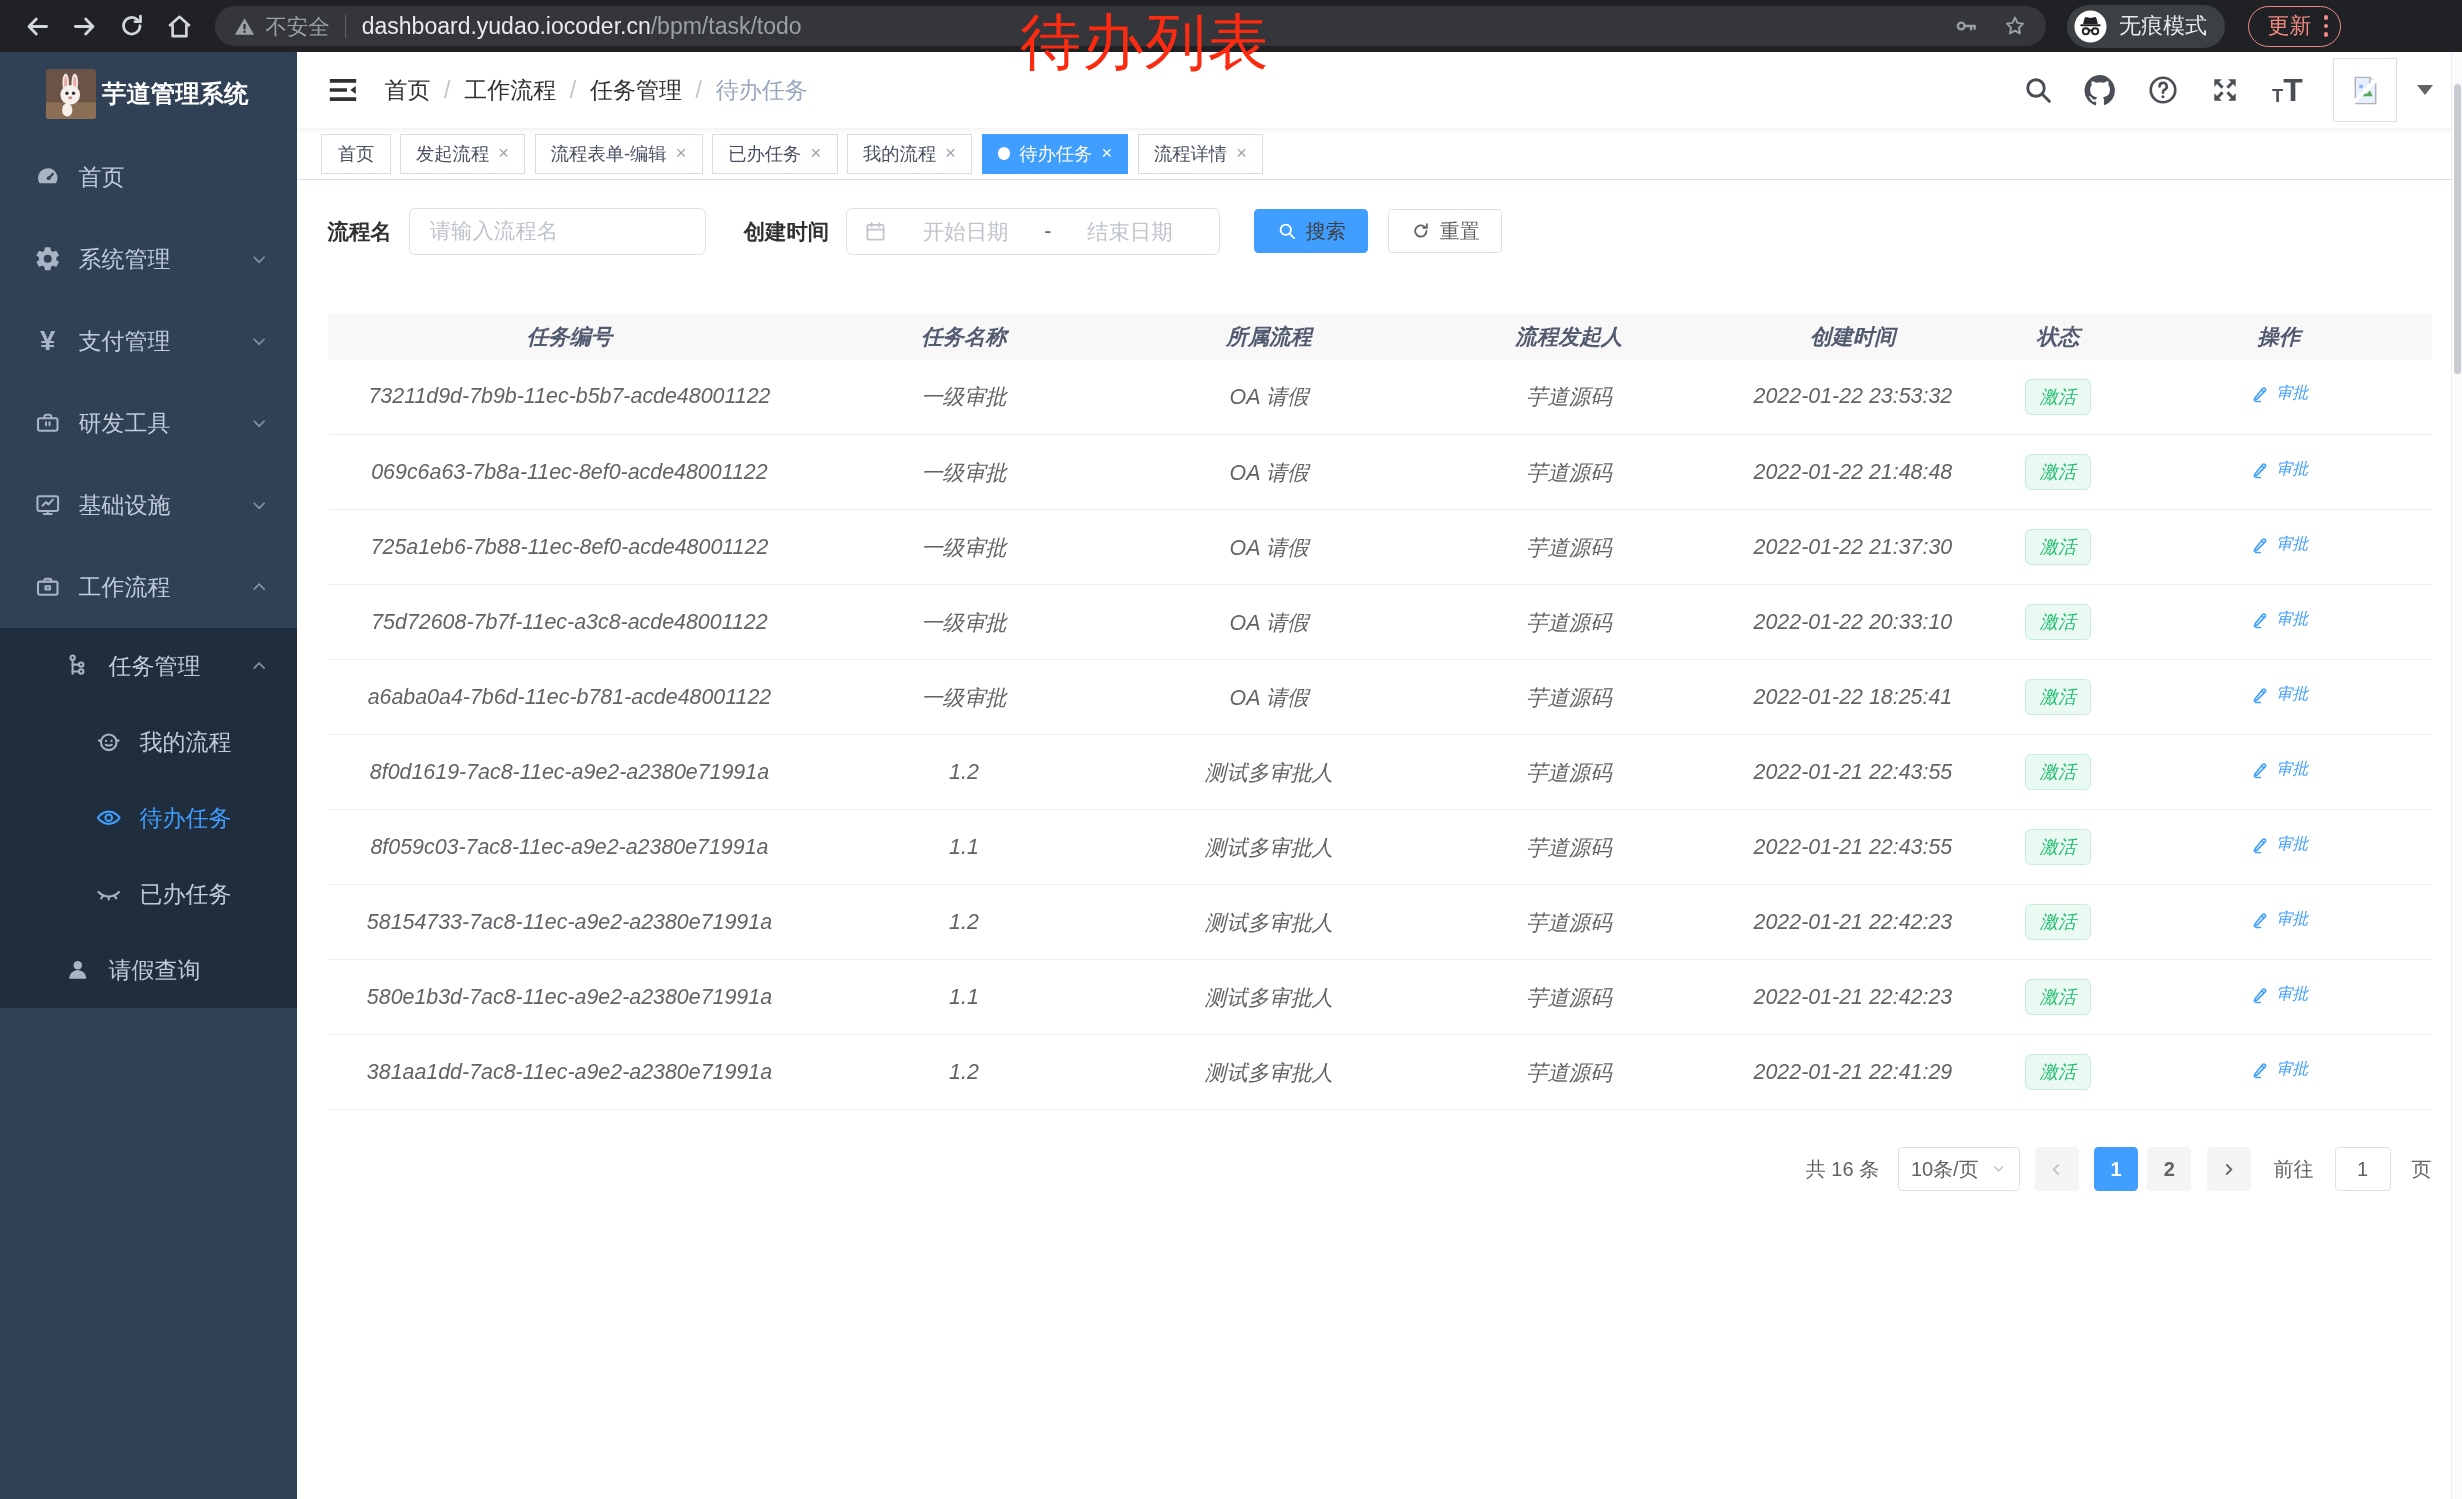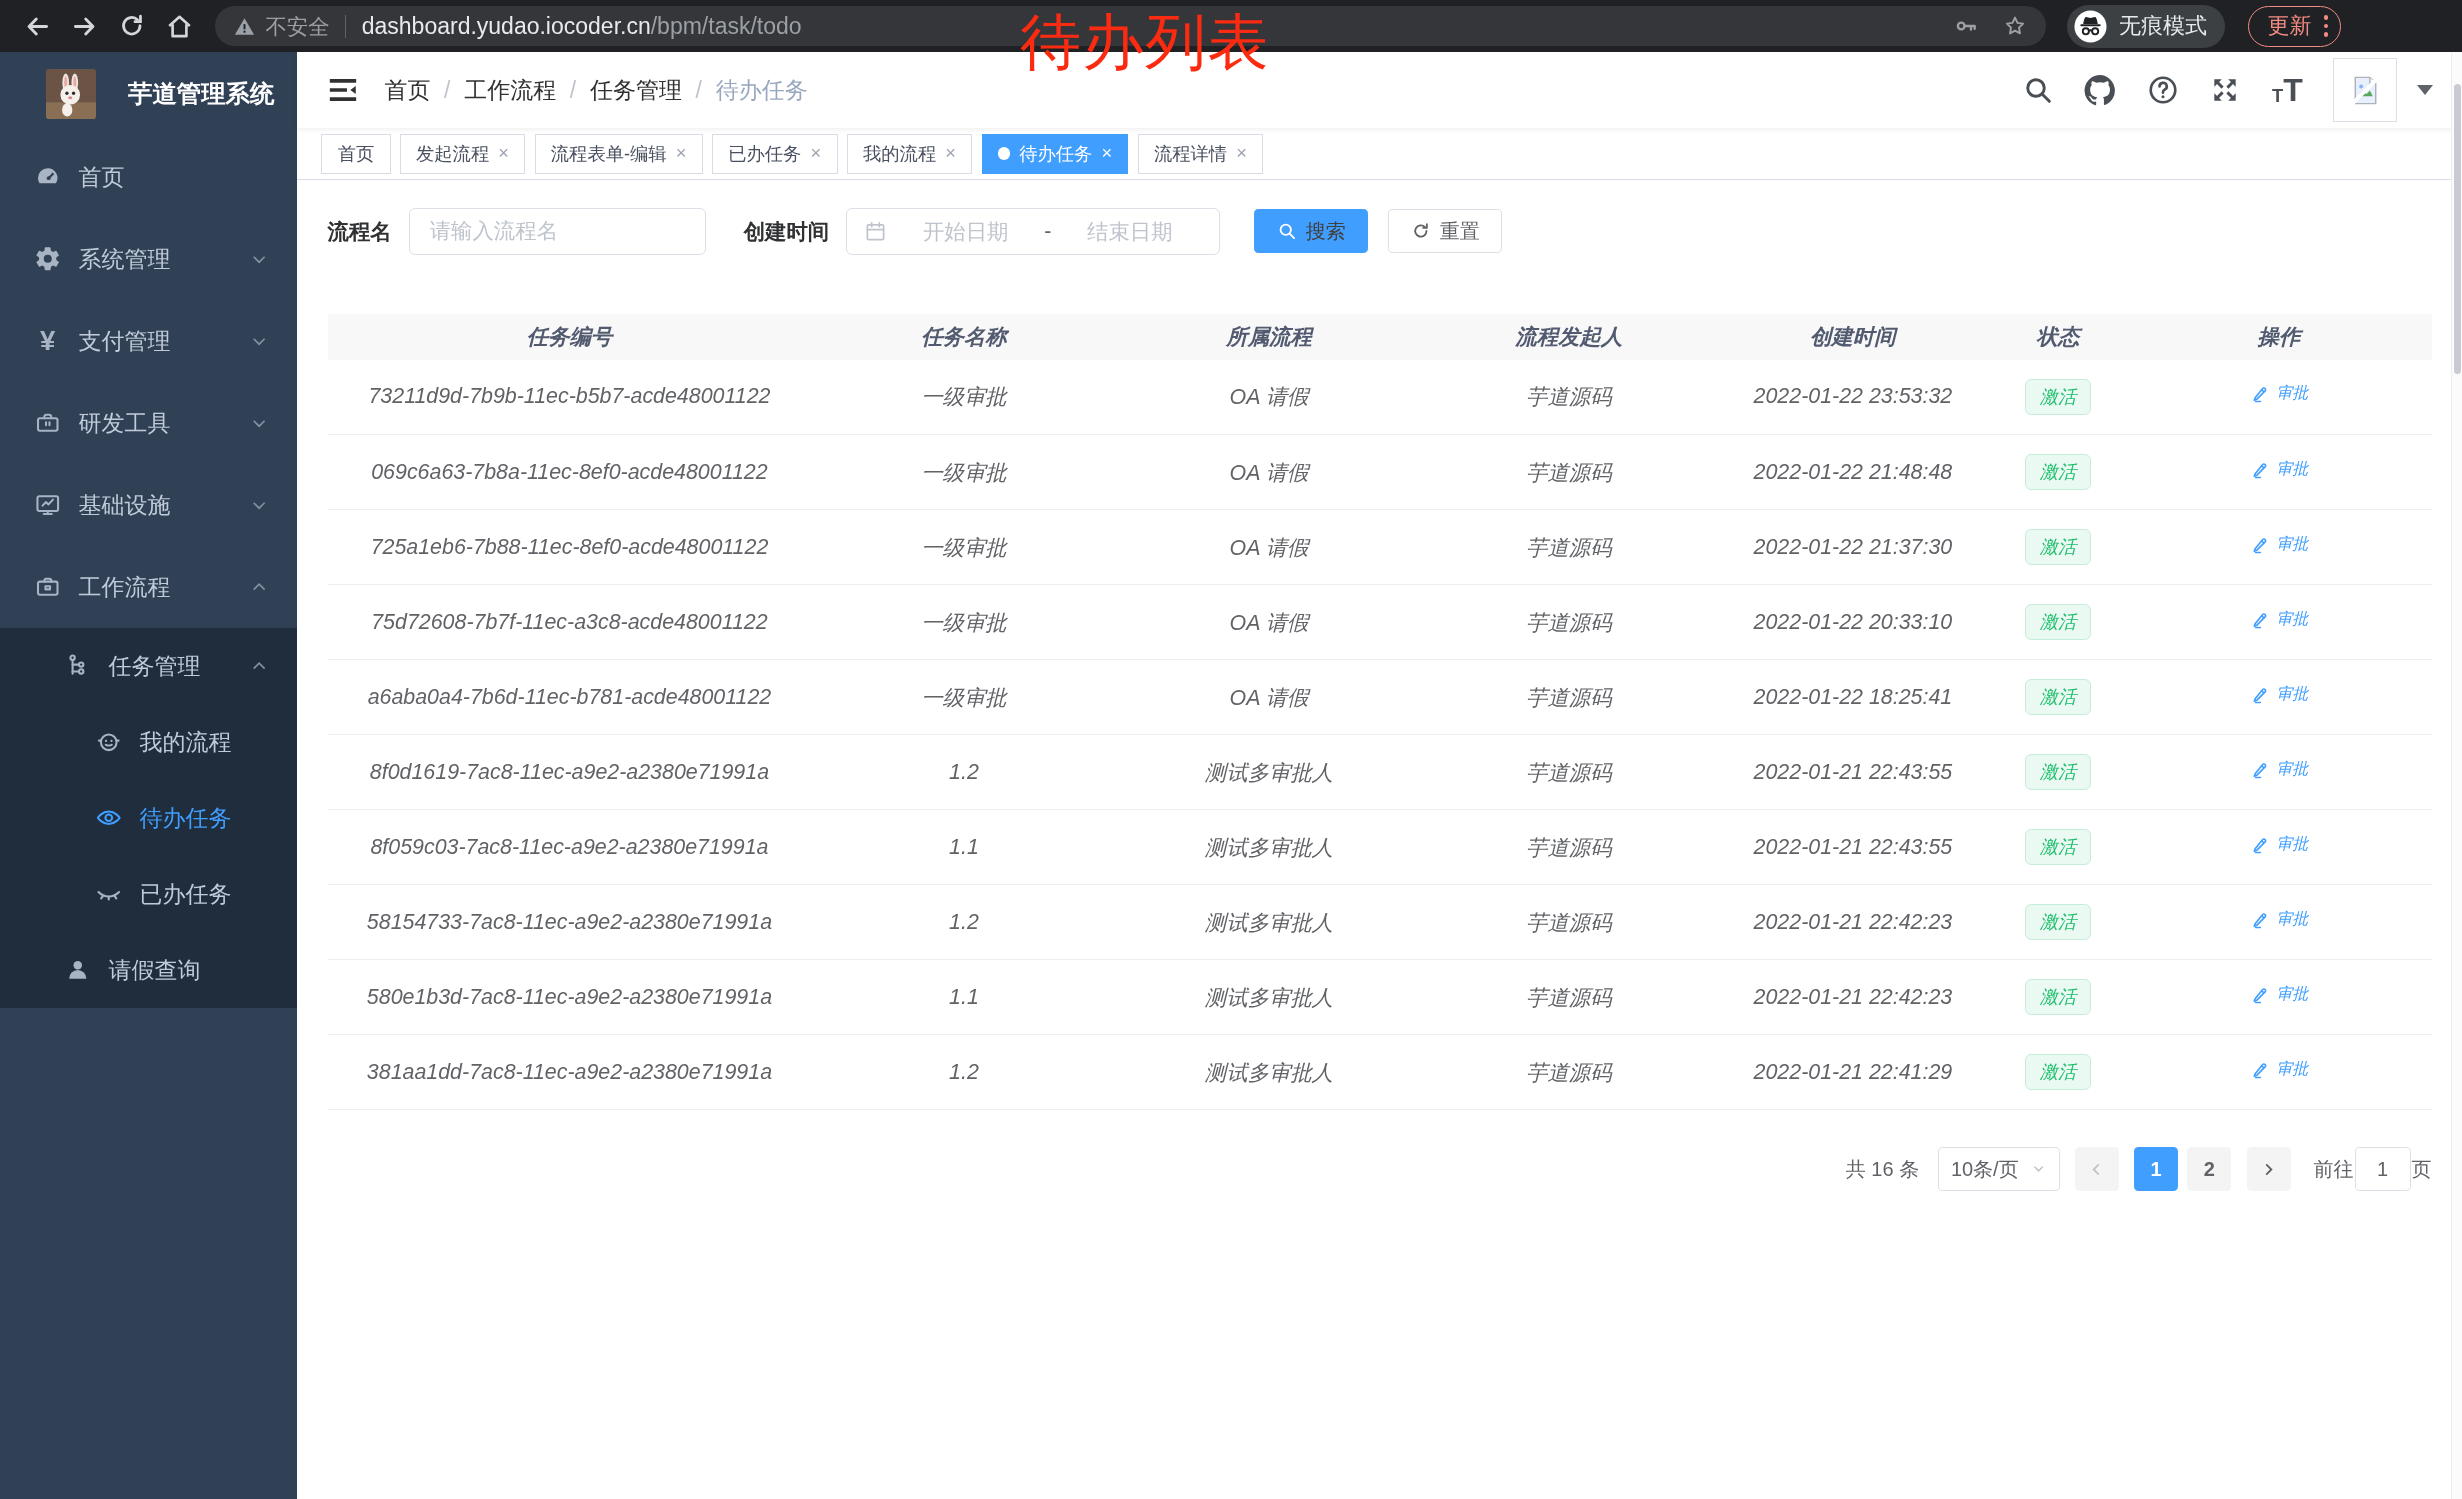--- a/index.html
+++ b/index.html
@@ -51,21 +51,21 @@
     position:absolute; top:6.1px; left:1020px; z-index:60;
     font-size:61px; color:var(--annotation-red); letter-spacing:1.5px;
     white-space:nowrap; pointer-events:none; line-height:1.2;
   }
 
   
   .app { position:absolute; top:52px; left:0; right:0; bottom:0; display:flex; }
 
   
   .sidebar { width:297px; flex-shrink:0; background:#304156; overflow:hidden; }
-  .logo-row { height:84px; display:flex; align-items:center; gap:32px; padding-left:46px; }
+  .logo-row { height:84px; display:flex; align-items:center; gap:6px; padding-left:46px; }
   .logo-img { width:50px; height:50px; border-radius:3.1px; overflow:hidden; flex-shrink:0; }
   .logo-title { color:#fff; font-size:24.4px; font-weight:700; white-space:nowrap; }
   .menu-item {
     display:flex; align-items:center; gap:17px; position:relative;
     color:#bfcbd9; font-size:23px; cursor:pointer; white-space:nowrap;
   }
   .menu-item.lvl1 { height:82px; padding-left:34px; }
   .menu-item.lvl2 { height:76px; padding-left:64px; }
   .menu-item.lvl3 { height:76px; padding-left:95px; }
   .menu-item.dark { background:#1f2d3d; }
@@ -181,21 +181,21 @@
   }
   .size-select .sel-caret { width:15.3px; height:15.3px; color:#c0c4cc; }
   .pg-btn {
     min-width:44px; height:44px; border-radius:4.6px; background:#f4f4f5;
     display:flex; align-items:center; justify-content:center; cursor:pointer;
     font-size:20px; color:#606266; font-weight:700;
   }
   .pg-btn.arrow svg { width:17px; height:17px; }
   .pg-btn.prev { color:#c0c4cc; }
   .pg-btn.page.active { background:var(--accent); color:#fff; }
-  .goto { display:flex; align-items:center; gap:1px; margin-left:7.6px; }
+  .goto { display:flex; align-items:center; gap:21px; margin-left:7.6px; }
   .goto-input {
     width:56px; height:44px; border:1.5px solid #dcdfe6; border-radius:4.6px;
     text-align:center; font-size:20px; color:#606266; outline:none;
     font-family:"Liberation Sans","DejaVu Sans",sans-serif;
   }
 
   
   .scroll-track {
     position:absolute; top:52px; right:0; bottom:0; width:10.7px;
     background:#fbfbfc; border-left:0.8px solid #ececee; z-index:20;

